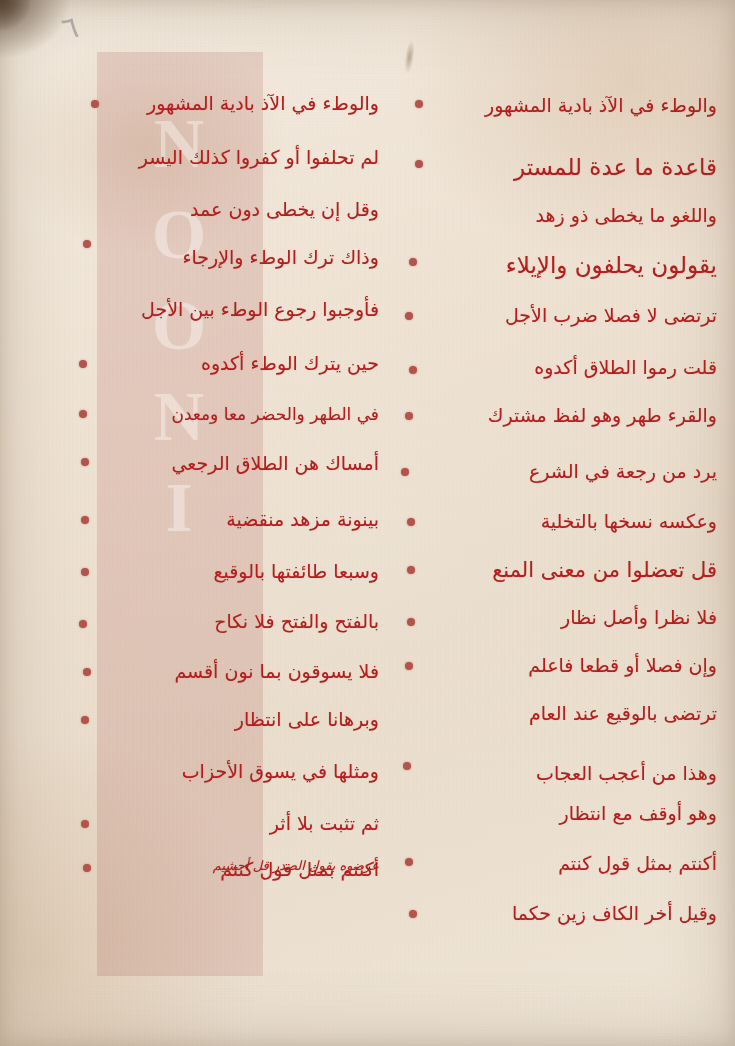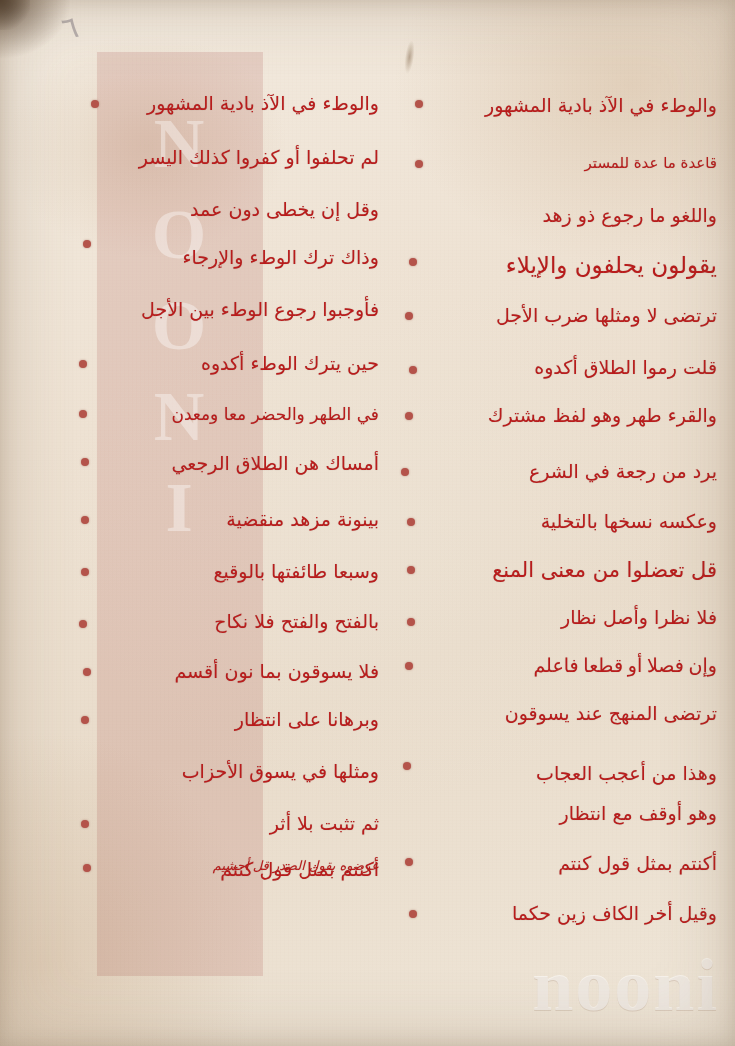--- a/index.html
+++ b/index.html
@@ -170,53 +170,53 @@
     <span>N</span>
     <span>I</span>
   </div>
 
   <div class="text-block">
 
     <div class="col-r">
       <div class="line" style="right:18px; top:94px;  font-size:19px;">والوطء في الآذ بادية المشهور</div>
       <div class="dot" style="right:312px; top:100px;"></div>
 
-      <div class="line" style="right:18px; top:154px; font-size:15px;">قاعدة ما عدة للمستر</div>
+      <div class="line" style="right:18px; top:154px; font-size:23px;">قاعدة ما عدة للمستر</div>
       <div class="dot" style="right:312px; top:160px;"></div>
 
-      <div class="line" style="right:18px; top:204px; font-size:19px;">واللغو ما رجوع ذو زهد</div>
+      <div class="line" style="right:18px; top:204px; font-size:19px;">واللغو ما يخطى ذو زهد</div>
 
       <div class="line" style="right:18px; top:252px; font-size:23px;">يقولون يحلفون والإيلاء</div>
       <div class="dot" style="right:318px; top:258px;"></div>
 
-      <div class="line" style="right:18px; top:304px; font-size:19px;">ترتضى لا ومثلها ضرب الأجل</div>
+      <div class="line" style="right:18px; top:304px; font-size:19px;">ترتضى لا فصلا ضرب الأجل</div>
       <div class="dot" style="right:322px; top:312px;"></div>
 
       <div class="line" style="right:18px; top:356px; font-size:19px;">قلت رموا الطلاق أكدوه</div>
       <div class="dot" style="right:318px; top:366px;"></div>
 
       <div class="line" style="right:18px; top:404px; font-size:19px;">والقرء طهر وهو لفظ مشترك</div>
       <div class="dot" style="right:322px; top:412px;"></div>
 
       <div class="line" style="right:18px; top:460px; font-size:19px;">يرد من رجعة في الشرع</div>
       <div class="dot" style="right:326px; top:468px;"></div>
 
       <div class="line" style="right:18px; top:510px; font-size:19px;">وعكسه نسخها بالتخلية</div>
       <div class="dot" style="right:320px; top:518px;"></div>
 
       <div class="line" style="right:18px; top:558px; font-size:21px;">قل تعضلوا من معنى المنع</div>
       <div class="dot" style="right:320px; top:566px;"></div>
 
       <div class="line" style="right:18px; top:606px; font-size:19px;">فلا نظرا وأصل نظار</div>
       <div class="dot" style="right:320px; top:618px;"></div>
 
-      <div class="line" style="right:18px; top:654px; font-size:19px;font-family:Liberation Serif, serif;">وإن فصلا أو قطعا فاعلم</div>
+      <div class="line" style="right:18px; top:654px; font-size:19px;">وإن فصلا أو قطعا فاعلم</div>
       <div class="dot" style="right:322px; top:662px;"></div>
 
-      <div class="line" style="right:18px; top:702px; font-size:19px;">ترتضى المنهج عند يسوقون</div>
+      <div class="line" style="right:18px; top:702px; font-size:19px;">ترتضى بالوقيع عند العام</div>
 
       <div class="line" style="right:18px; top:754px; font-size:19px;margin-top:8px;">وهذا من أعجب العجاب</div>
       <div class="dot" style="right:324px; top:762px;"></div>
 
       <div class="line" style="right:18px; top:802px; font-size:19px;">وهو أوقف مع انتظار</div>
 
       <div class="line" style="right:18px; top:852px; font-size:19px;">أكنتم بمثل قول كنتم</div>
       <div class="dot" style="right:322px; top:858px;"></div>
 
       <div class="line" style="right:18px; top:902px; font-size:19px;">وقيل أخر الكاف زين حكما</div>
@@ -266,15 +266,14 @@
       <div class="dot" style="right:646px; top:820px;"></div>
 
       <div class="line" style="right:356px; top:858px; font-size:19px;">أكنتم بمثل قول كنتم</div>
       <div class="dot" style="right:644px; top:864px;"></div>
 
       <div class="line" style="right:356px; top:858px; font-size:13px;font-style:italic;">عرضوه بقول الصدر قل أحشيم</div>
     </div>
 
   </div>
 
-  <div class="wm-word">nooni</div>
   <div class="edge-shadow"></div>
 </div>
 
 </body></html>

